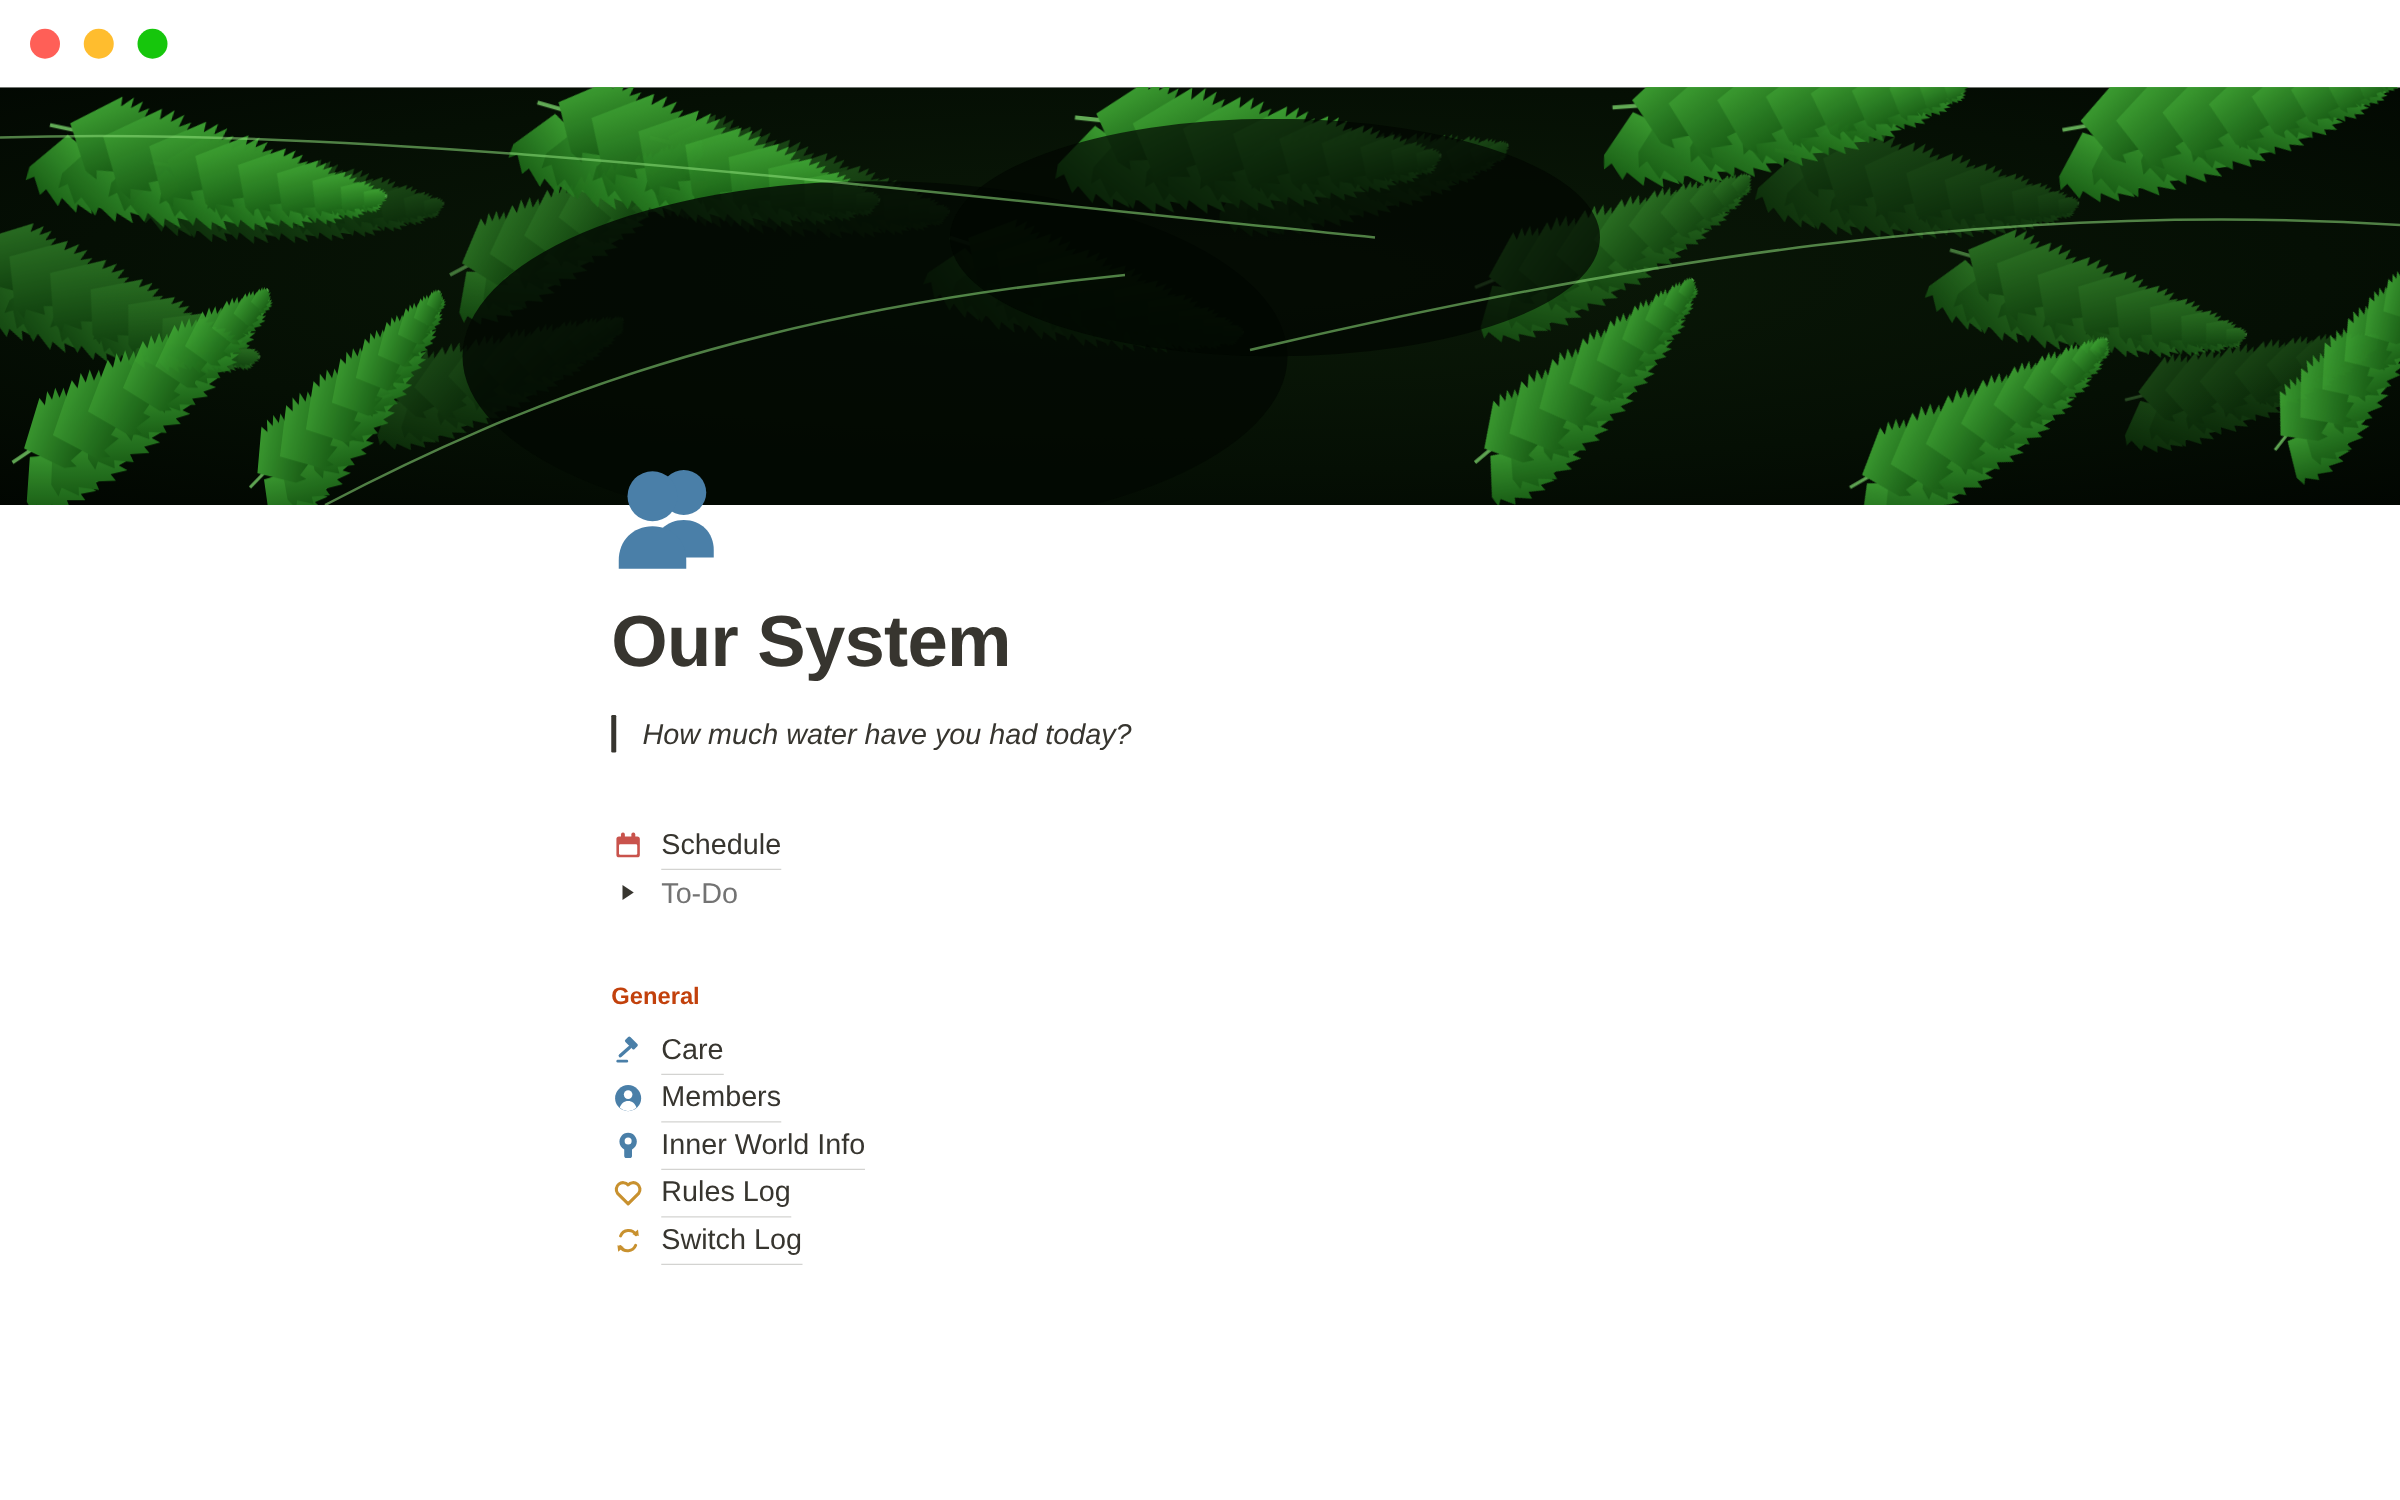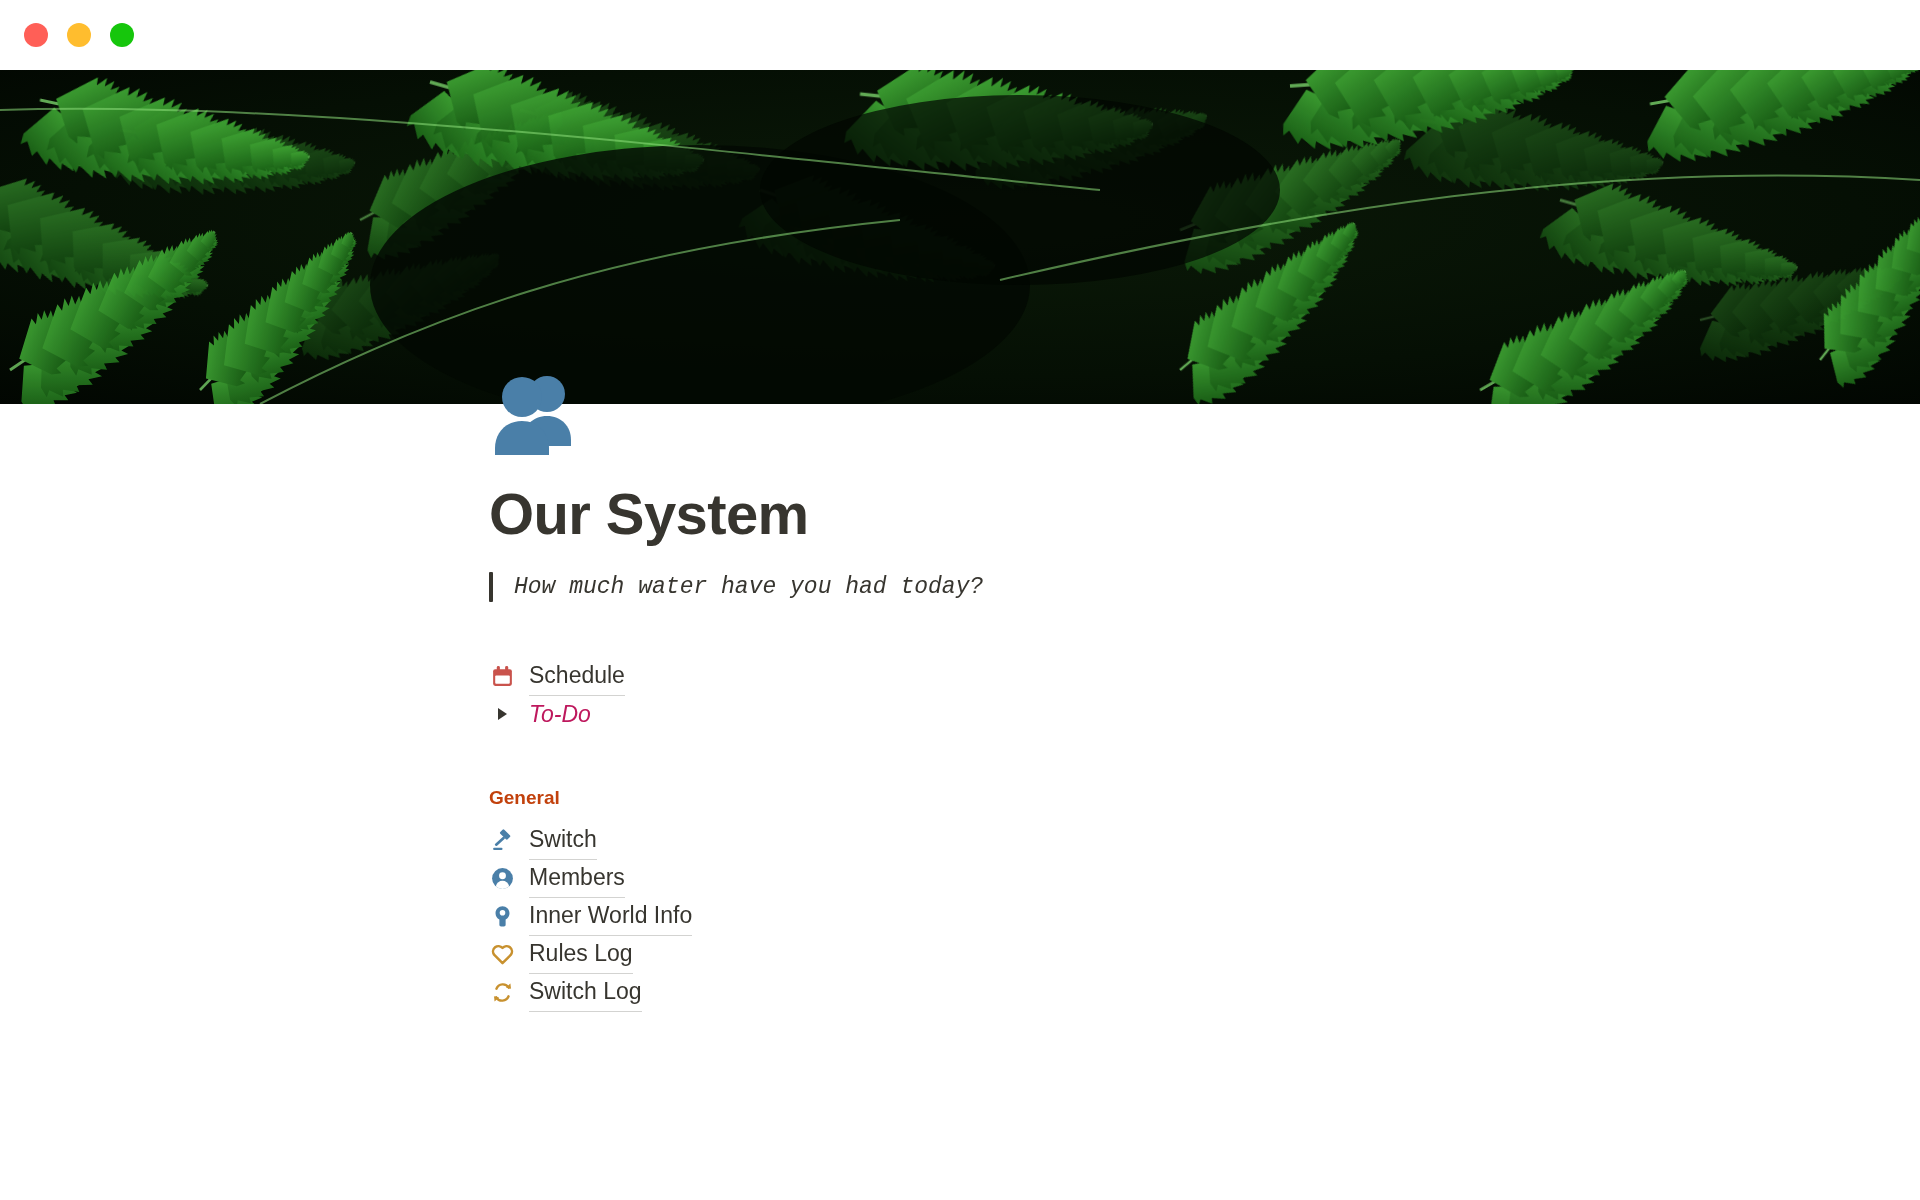--- a/index.html
+++ b/index.html
@@ -43,21 +43,21 @@
 
   .title{
     position:absolute; left:489px; top:78px;
     font-size:58px; font-weight:bold; color:#37352F;
     letter-spacing:-0.6px; line-height:1.1;
   }
 
   
   .quote{
     position:absolute; left:489px; top:168px;
-    display:flex; align-items:flex-start;font-family:Liberation Mono, monospace;
+    display:flex; align-items:flex-start;
   }
   .quote-bar{
     width:4px; height:30px; background:#37352F; border-radius:1px;
     margin-right:21px; flex:none;
   }
   .quote-text{
     font-size:23px; font-style:italic; color:#37352F;
     line-height:30px; white-space:nowrap;
   }
 
@@ -78,21 +78,21 @@
   }
   .row .ico svg{ display:block; }
   .row .lbl{
     font-size:23px; color:#37352F; white-space:nowrap;text-align:right;
   }
   .row.link .lbl{
     border-bottom:1.5px solid rgba(55,53,47,0.22);
     padding-bottom:1px;
   }
   .row.toggle .ico{ margin-right:14px; }
-  .row.toggle .lbl{ color:#be185d;font-style:italic; }
+  .row.toggle .lbl{ color:#737373; }
 </style>
 </head>
 <body>
 
 <div class="titlebar">
   <div class="lights">
     <div class="light red"></div>
     <div class="light yellow"></div>
     <div class="light green"></div>
   </div>
@@ -238,21 +238,21 @@
     <div class="row link">
       <span class="ico">
         <svg width="25" height="25" viewBox="0 0 24 24" aria-hidden="true">
           <g fill="#4A7FA8">
             <rect x="9.5" y="3.5" width="10" height="5.4" rx="1.2" transform="rotate(45 14.5 6.2)"></rect>
             <rect x="3.5" y="11.5" width="12" height="2.6" rx="1.2" transform="rotate(-42 9.5 12.8)"></rect>
             <rect x="3" y="19" width="9" height="2.2" rx="1"></rect>
           </g>
         </svg>
       </span>
-      <span class="lbl">Switch</span>
+      <span class="lbl">Care</span>
     </div>
 
     <div class="row link">
       <span class="ico">
         <svg width="25" height="25" viewBox="0 0 24 24" aria-hidden="true">
           <circle cx="12" cy="12" r="10" fill="#4A7FA8"></circle>
           <circle cx="12" cy="9.3" r="3.3" fill="#ffffff"></circle>
           <path d="M5.6 19.4c.9-3.3 3.4-5.2 6.4-5.2s5.5 1.9 6.4 5.2A9.94 9.94 0 0 1 12 22a9.94 9.94 0 0 1-6.4-2.6z" fill="#ffffff"></path>
         </svg>
       </span>

